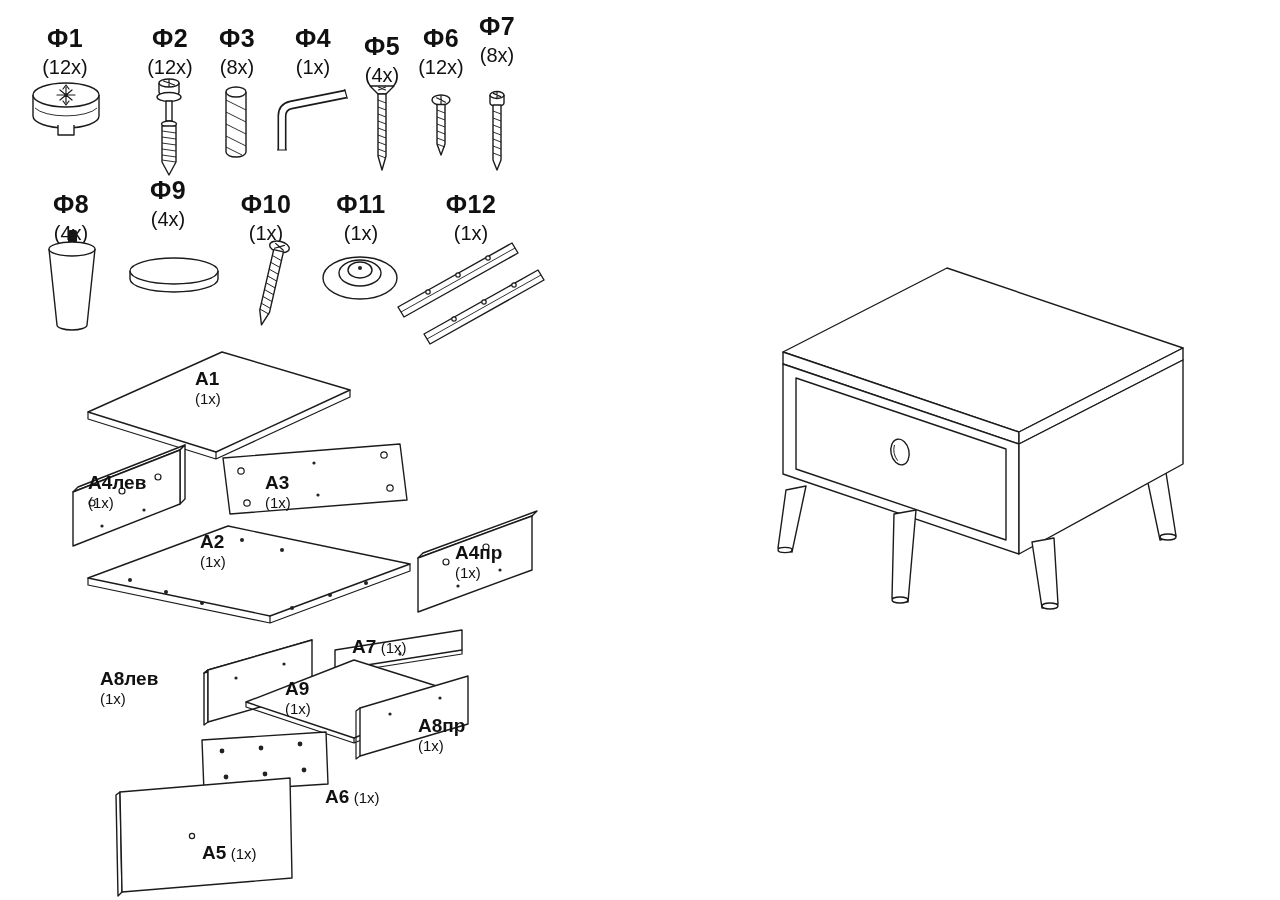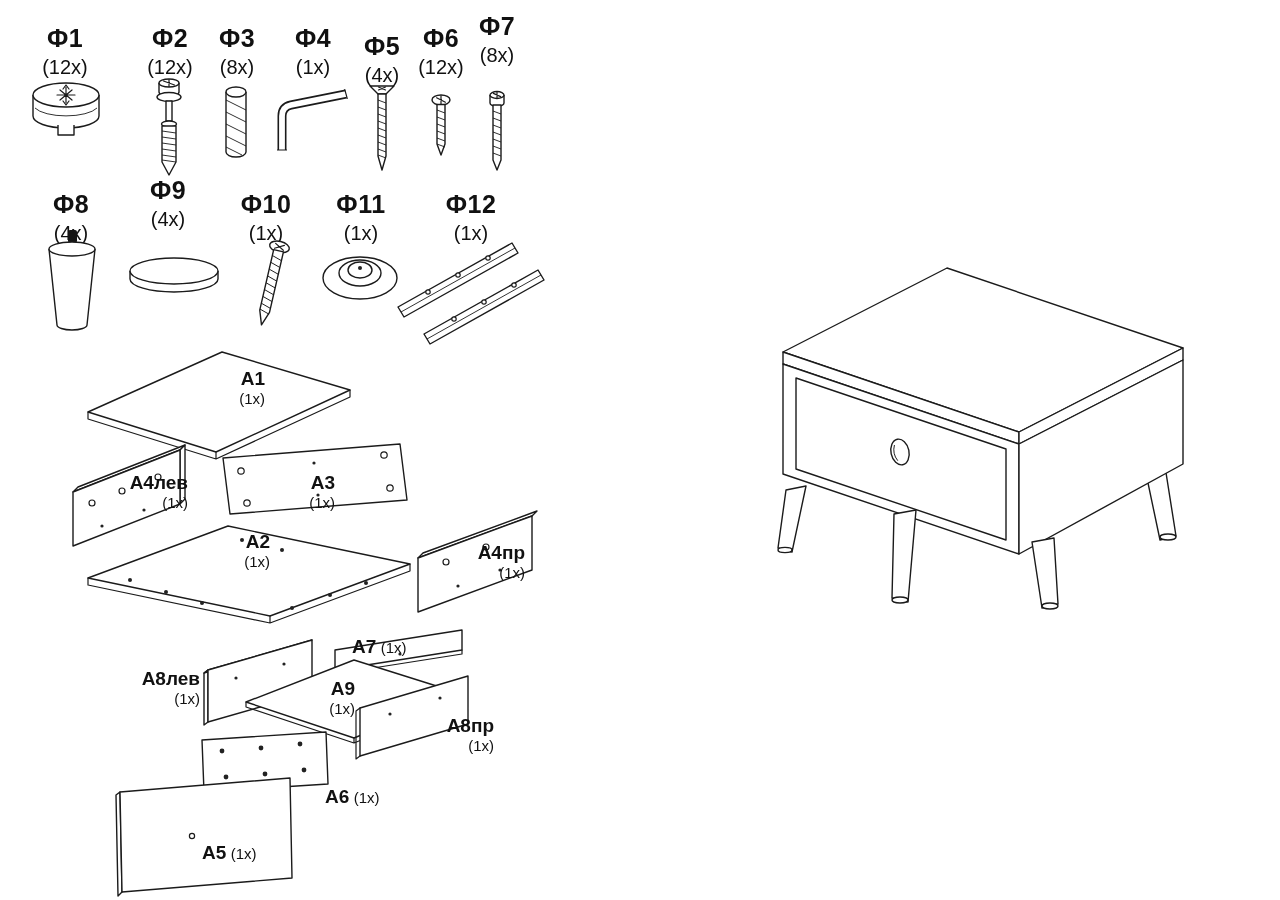--- a/index.html
+++ b/index.html
@@ -3,21 +3,21 @@
 <meta charset="utf-8">
 <style>
   *{margin:0;padding:0;box-sizing:border-box}
   html,body{width:1280px;height:900px;background:#fff;overflow:hidden;
     font-family:"Liberation Sans", sans-serif;color:#111}
   .sheet{position:absolute;inset:0;background:#fff}
   .hw{position:absolute;text-align:center}
   .hw .id{font-weight:bold;font-size:25px;letter-spacing:.5px}
   .hw .qty{font-size:20px;margin-top:3px}
   .icon{position:absolute}
-  .plabel{position:absolute;text-align:right;line-height:1.15}
+  .plabel{position:absolute;text-align:left;line-height:1.15}
   .plabel .id{font-weight:bold;font-size:19px}
   .plabel .qty{font-size:15px}
   .plabel.inline{text-align:left;white-space:nowrap}
   .plabel.inline .id,.plabel.inline .qty{display:inline}
   svg{display:block;overflow:visible}
   svg .s{fill:#fff;stroke:#1b1b1b;stroke-width:1.4;stroke-linejoin:round}
   svg .ln{fill:none;stroke:#1b1b1b;stroke-width:1.2;stroke-linejoin:round;stroke-linecap:round}
   svg .thin{fill:none;stroke:#1b1b1b;stroke-width:.9}
   svg .solid{fill:#151515;stroke:none}
   svg .hole{fill:#fff;stroke:#1b1b1b;stroke-width:1.2}

